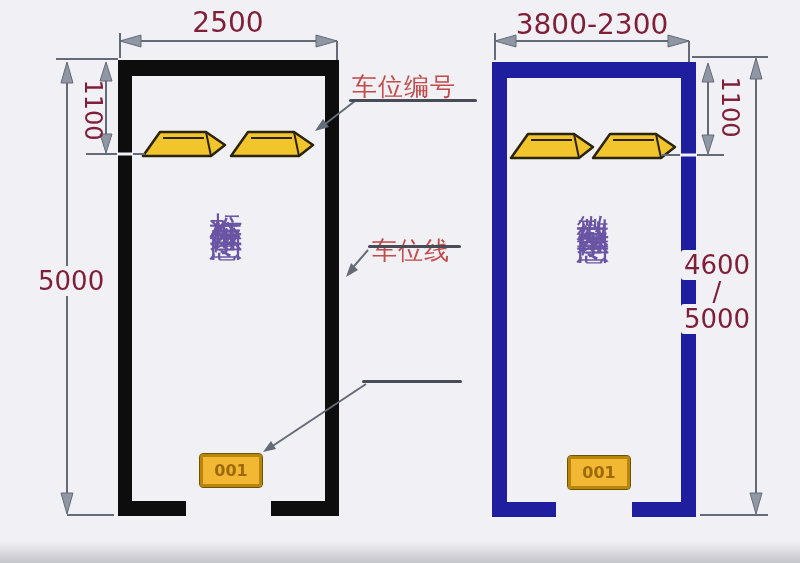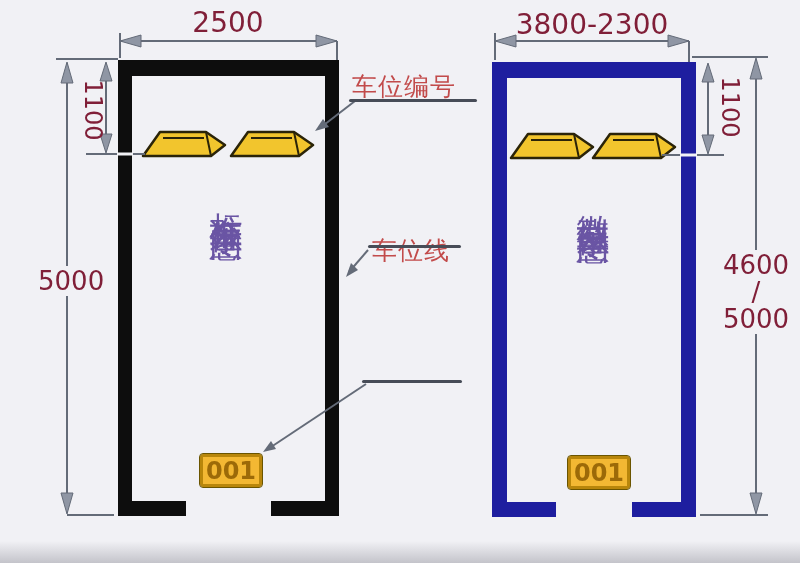--- a/index.html
+++ b/index.html
@@ -42,21 +42,21 @@
     line-height:1;
   }
   .badge{
     position:absolute;width:56px;height:27px;
     background:var(--badge-fill,#f3b833);
     border:3px solid var(--badge-border,#b8860b);
     outline:1px solid #6b5500;
     border-radius:3px;
     display:flex;align-items:center;justify-content:center;
     color:var(--badge-text,#9c6a08);
-    font-size:24px;font-weight:700;
+    font-size:16px;font-weight:700;
   }
   .hdim-min,.hdim-sep,.hdim-max{display:block;line-height:27px;}
 </style>
 </head>
 <body>
 
 <div class="canvas">
 
   <svg class="layer" width="800" height="563" viewBox="0 0 800 563">
 
@@ -162,21 +162,21 @@
   <div class="t dim-num" style="left:128px;top:6px;width:200px;">2500</div>
   <div class="t dim-num" style="left:492px;top:8px;width:200px;">3800-2300</div>
 
   <div class="t vnum" style="left:62px;top:96px;">1100</div>
   <div class="t vnum" style="left:699px;top:93px;">1100</div>
 
   <div class="t dim-num" style="left:35px;top:266px;font-size:26px;">
     <span class="halo">5000</span>
   </div>
 
-  <div class="t dim-num" style="left:715px;top:252px;width:82px;font-size:26px;">
+  <div class="t dim-num" style="left:676px;top:252px;width:82px;font-size:26px;">
     <span class="hdim-min"><span class="halo">4600</span></span>
     <span class="hdim-sep"><span class="halo">/</span></span>
     <span class="hdim-max"><span class="halo">5000</span></span>
   </div>
 
   <div class="t red-label" style="left:352px;top:70px;">车位编号</div>
   <div class="uline" style="left:349px;top:99px;width:128px;"></div>
 
   <div class="t red-label" style="left:372px;top:211px;margin-top:23px;">车位线</div>
   <div class="uline" style="left:368px;top:245px;width:93px;"></div>

